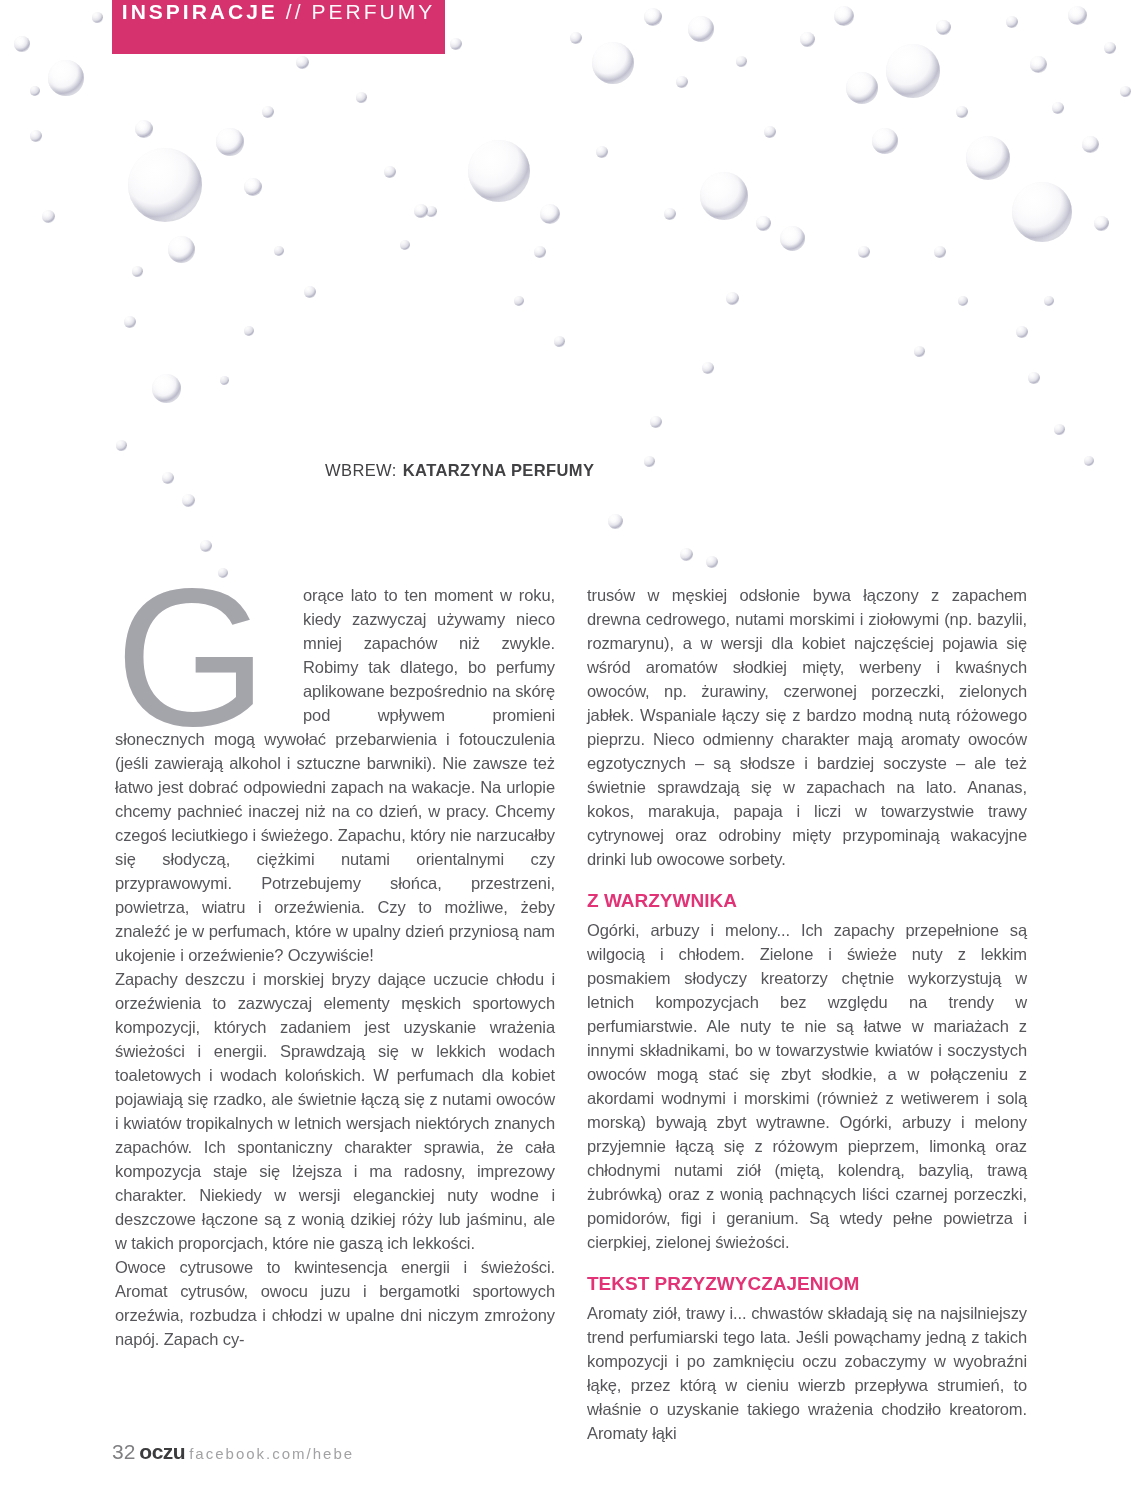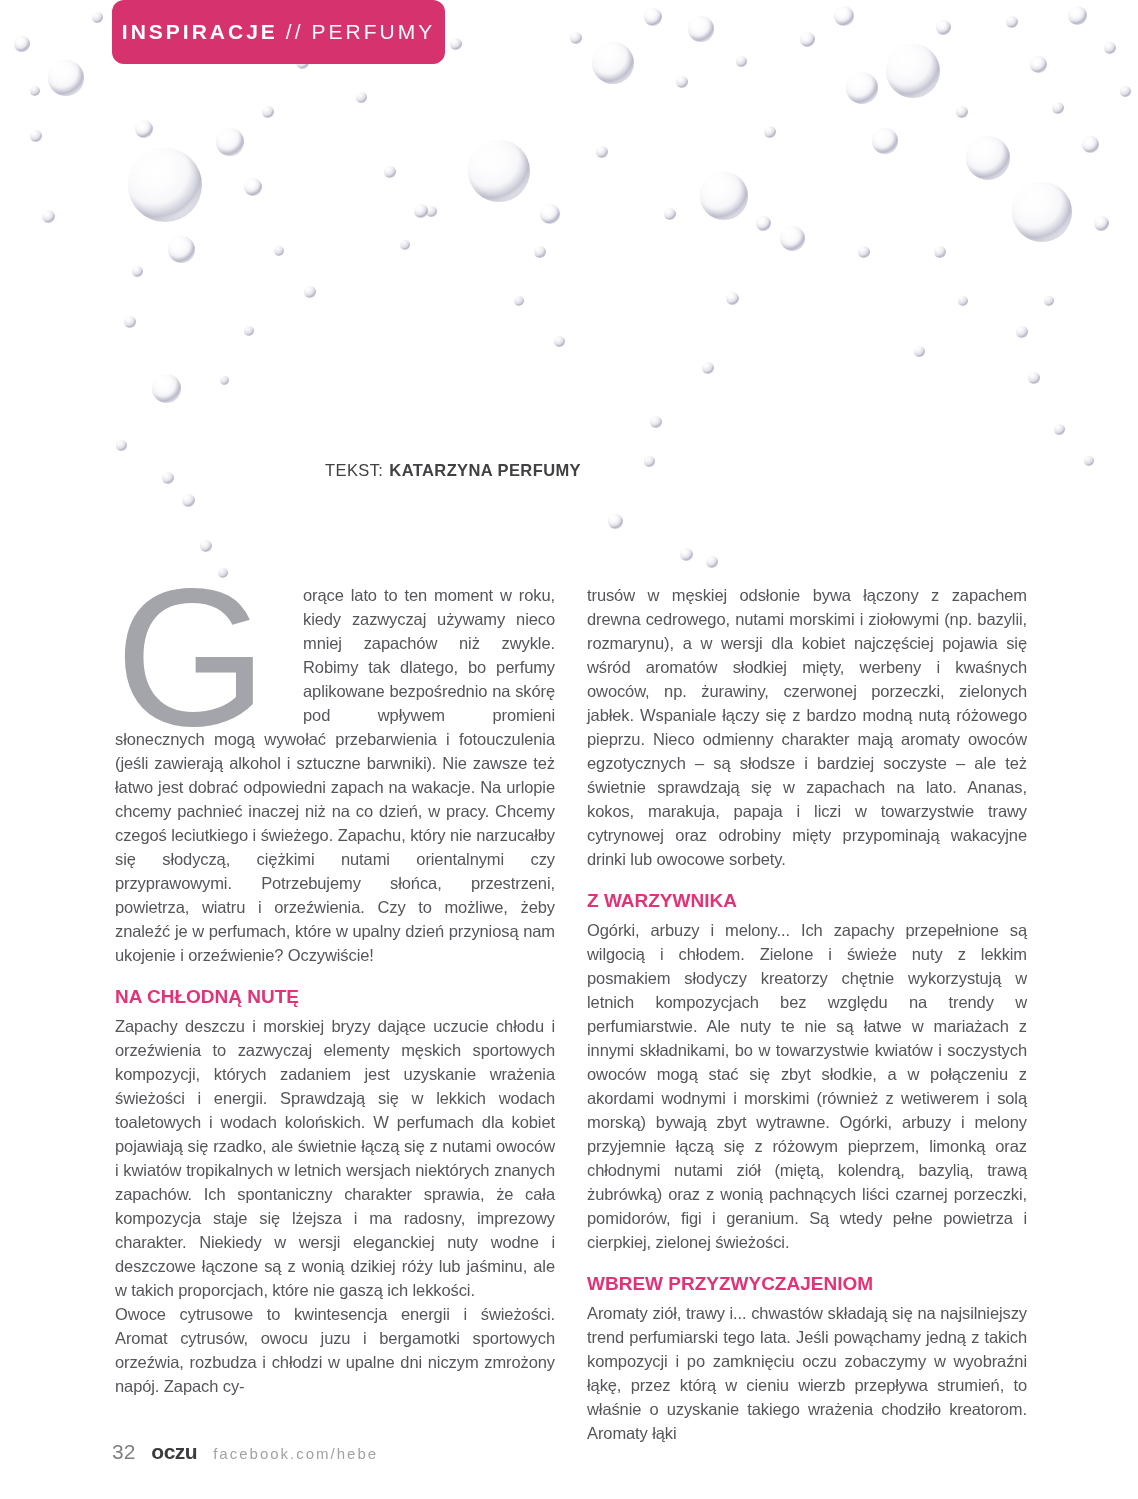--- a/index.html
+++ b/index.html
@@ -19,25 +19,25 @@
       rgba(255,255,255,0.95) 0%,
       rgba(246,246,250,0.25) 26%,
       rgba(208,208,224,0.18) 48%,
       rgba(148,148,174,0.50) 66%,
       rgba(214,214,228,0.20) 74%,
       rgba(255,255,255,0) 77%);
     box-shadow: inset -2px -3px 5px rgba(120,120,150,0.30),
                 inset 2px 2px 3px rgba(255,255,255,0.85);
   }
   .banner{
-    position:absolute;left:112px;top:0;width:333px;height:64px;
+    position:absolute;left:112px;top:0;width:333px;height:54px;
     background:var(--pink,#d6336e);
-    display:flex;align-items:center;justify-content:center;
+    display:flex;align-items:flex-start;justify-content:center;
     z-index:2;color:#ffffff;
-    letter-spacing:3px;font-size:21px;border-radius:12px;
+    letter-spacing:3px;font-size:21px;
   }
   .banner .b-bold{font-weight:700;margin-right:8px;}
   .banner .b-sep{font-weight:400;opacity:.95;margin-right:8px;}
   .banner .b-light{font-weight:400;opacity:.97;}
   .intro{
     position:absolute;left:325px;top:234px;width:692px;margin:0;
     z-index:1;
     font-size:29px;line-height:41px;color:#3e3e41;
     letter-spacing:-0.2px;
   }
@@ -65,21 +65,21 @@
     text-align:left;
   }
   .sec-h{
     margin:19px 0 6px 0;
     font-size:19px;font-weight:700;
     color:var(--hpink,#e23377);
     text-align:left;letter-spacing:0px;
   }
   .footer{
     position:absolute;left:112px;top:1440px;z-index:1;
-    display:flex;align-items:baseline;gap:16px;
+    display:flex;align-items:baseline;gap:4px;
   }
   .pg-num{font-size:21px;color:#7f7f82;font-weight:400;}
   .logo{font-size:21px;font-weight:700;color:#3c3c3e;letter-spacing:-0.5px;}
   .social{font-size:15px;color:#a2a2a5;letter-spacing:2px;}
 </style>
 </head>
 <body>
 
 <div class="page">
 
@@ -170,35 +170,34 @@
     </div>
 
   <div class="banner">
     <span class="b-bold">INSPIRACJE</span>
     <span class="b-sep">//</span>
     <span class="b-light">PERFUMY</span>
   </div>
 
 
   <p class="byline">
-    <span>TEKST:</span><span class="byline-name">KATARZYNA PERFUMY</span>
+    <span>WBREW:</span><span class="byline-name">KATARZYNA PERFUMY</span>
   </p>
 
   <div class="columns">
     <div class="col">
       <p class="body-p"><span class="dropcap">G</span><span>orące lato to ten moment w roku, kiedy zazwyczaj używamy nieco mniej zapachów niż zwykle. Robimy tak dlatego, bo perfumy aplikowane bezpośrednio na skórę pod wpływem promieni słonecznych mogą wywołać przebarwienia i fotouczulenia (jeśli zawierają alkohol i sztuczne barwniki). Nie zawsze też łatwo jest dobrać odpowiedni zapach na wakacje. Na urlopie chcemy pachnieć inaczej niż na co dzień, w pracy. Chcemy czegoś leciutkiego i świeżego. Zapachu, który nie narzucałby się słodyczą, ciężkimi nutami orientalnymi czy przyprawowymi. Potrzebujemy słońca, przestrzeni, powietrza, wiatru i orzeźwienia. Czy to możliwe, żeby znaleźć je w perfumach, które w upalny dzień przyniosą nam ukojenie i orzeźwienie? Oczywiście!</span></p>
-      <h3 class="sec-h">NA CHŁODNĄ NUTĘ</h3>
       <p class="body-p">Zapachy deszczu i morskiej bryzy dające uczucie chłodu i orzeźwienia to zazwyczaj elementy męskich sportowych kompozycji, których zadaniem jest uzyskanie wrażenia świeżości i energii. Sprawdzają się w lekkich wodach toaletowych i wodach kolońskich. W perfumach dla kobiet pojawiają się rzadko, ale świetnie łączą się z nutami owoców i kwiatów tropikalnych w letnich wersjach niektórych znanych zapachów. Ich spontaniczny charakter sprawia, że cała kompozycja staje się lżejsza i ma radosny, imprezowy charakter. Niekiedy w wersji eleganckiej nuty wodne i deszczowe łączone są z wonią dzikiej róży lub jaśminu, ale w takich proporcjach, które nie gaszą ich lekkości.</p>
       <p class="body-p">Owoce cytrusowe to kwintesencja energii i świeżości. Aromat cytrusów, owocu juzu i bergamotki sportowych orzeźwia, rozbudza i chłodzi w upalne dni niczym zmrożony napój. Zapach cy-</p>
     </div>
     <div class="col">
       <p class="body-p">trusów w męskiej odsłonie bywa łączony z zapachem drewna cedrowego, nutami morskimi i ziołowymi (np. bazylii, rozmarynu), a w wersji dla kobiet najczęściej pojawia się wśród aromatów słodkiej mięty, werbeny i kwaśnych owoców, np. żurawiny, czerwonej porzeczki, zielonych jabłek. Wspaniale łączy się z bardzo modną nutą różowego pieprzu. Nieco odmienny charakter mają aromaty owoców egzotycznych – są słodsze i bardziej soczyste – ale też świetnie sprawdzają się w zapachach na lato. Ananas, kokos, marakuja, papaja i liczi w towarzystwie trawy cytrynowej oraz odrobiny mięty przypominają wakacyjne drinki lub owocowe sorbety.</p>
       <h3 class="sec-h">Z WARZYWNIKA</h3>
       <p class="body-p">Ogórki, arbuzy i melony... Ich zapachy przepełnione są wilgocią i chłodem. Zielone i świeże nuty z lekkim posmakiem słodyczy kreatorzy chętnie wykorzystują w letnich kompozycjach bez względu na trendy w perfumiarstwie. Ale nuty te nie są łatwe w mariażach z innymi składnikami, bo w towarzystwie kwiatów i soczystych owoców mogą stać się zbyt słodkie, a w połączeniu z akordami wodnymi i morskimi (również z wetiwerem i solą morską) bywają zbyt wytrawne. Ogórki, arbuzy i melony przyjemnie łączą się z różowym pieprzem, limonką oraz chłodnymi nutami ziół (miętą, kolendrą, bazylią, trawą żubrówką) oraz z wonią pachnących liści czarnej porzeczki, pomidorów, figi i geranium. Są wtedy pełne powietrza i cierpkiej, zielonej świeżości.</p>
-      <h3 class="sec-h">WBREW PRZYZWYCZAJENIOM</h3>
+      <h3 class="sec-h">TEKST PRZYZWYCZAJENIOM</h3>
       <p class="body-p">Aromaty ziół, trawy i... chwastów składają się na najsilniejszy trend perfumiarski tego lata. Jeśli powąchamy jedną z takich kompozycji i po zamknięciu oczu zobaczymy w wyobraźni łąkę, przez którą w cieniu wierzb przepływa strumień, to właśnie o uzyskanie takiego wrażenia chodziło kreatorom. Aromaty łąki</p>
     </div>
   </div>
 
   <div class="footer">
     <span class="pg-num">32</span>
     <span class="logo">oczu</span>
     <span class="social">facebook.com/hebe</span>
   </div>
 

